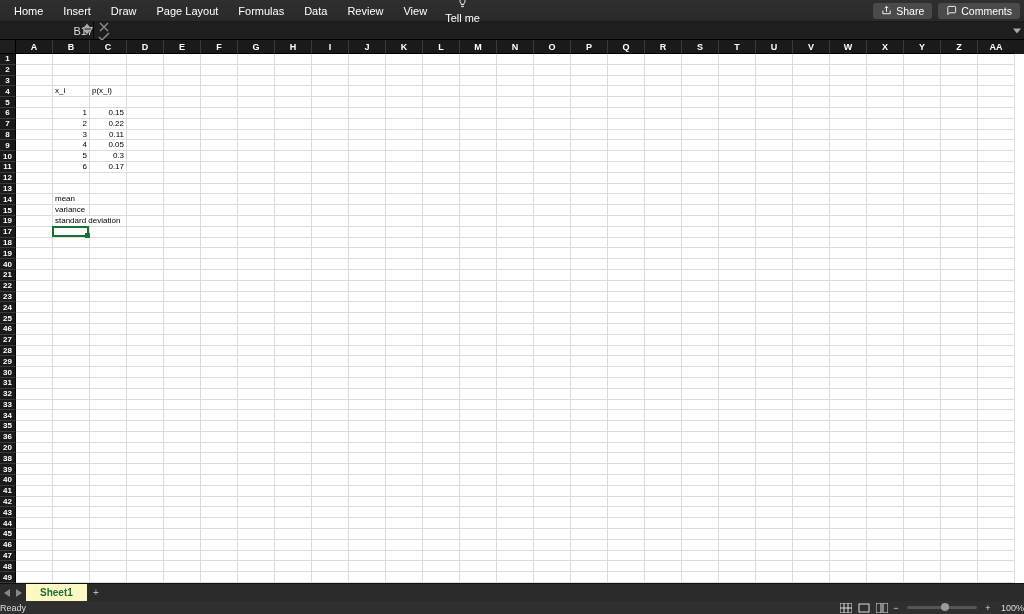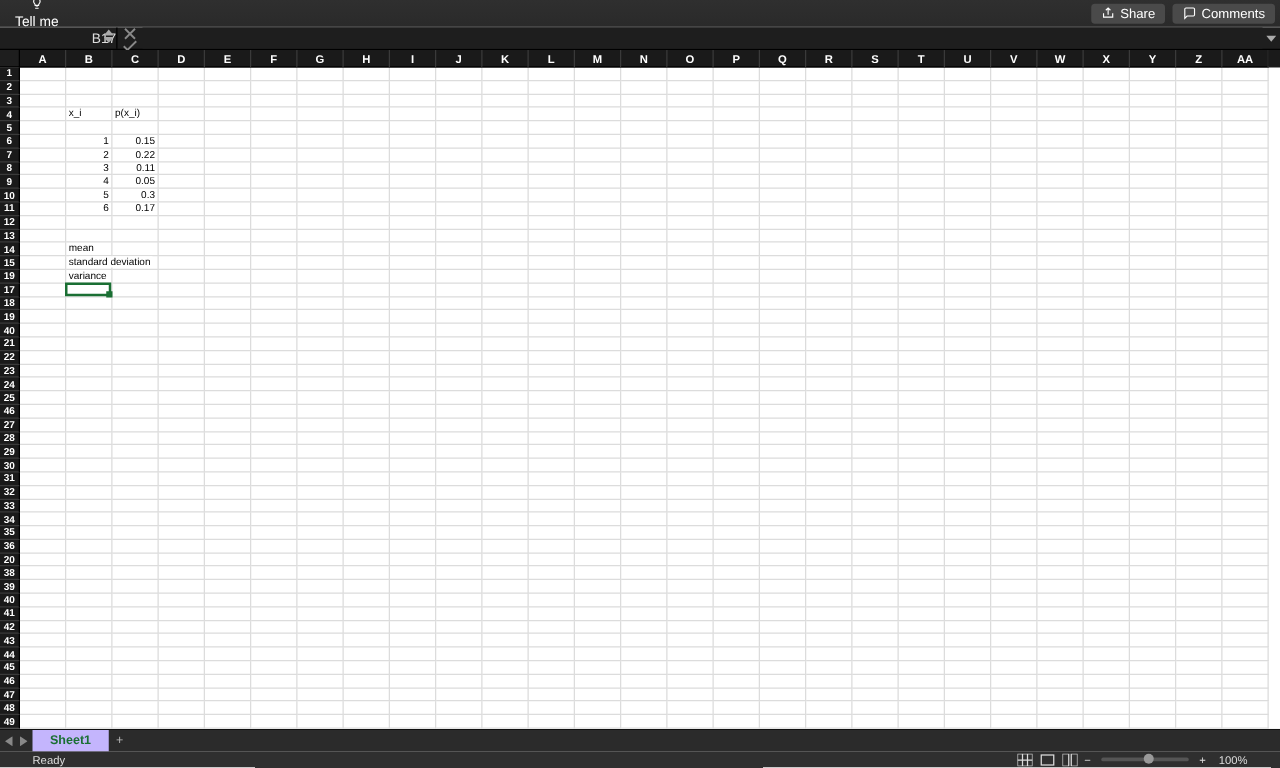--- a/index.html
+++ b/index.html
@@ -118,56 +118,66 @@
   .sheetstrip {
     height:18px; background:#2b2b2b;
     display:flex; align-items:stretch;
     font-size:10px;
     color:#bbb;
     border-top:1px solid #111;
   }
   .navarrows { display:flex; align-items:center; padding:0 4px; gap:2px; }
   .navarrows svg { width:8px; height:8px; fill:#888; }
   .sheet-tab {
-    background:#c4b5fd; color:#1a6f33;
+    background:#fef9c3; color:#1a6f33;
     padding:2px 14px;
     font-weight:600;
     border-top-right-radius:0;
     display:flex; align-items:center;
   }
   .addsheet {
     width:18px; display:flex; align-items:center; justify-content:center;
     color:#bbb;
   }
 
   
   .status {
     height:13px; background:#2f2f2f;
     display:flex; align-items:center;
     color:#ddd; font-size:9px;
-    padding:0 26px;
+    padding:0 0;
   }
   .status .spacer { flex:1; }
   .status .viewbtn { width:18px; display:flex; align-items:center; justify-content:center; }
   .status .viewbtn svg { fill:#ddd; }
   .zoomslider {
     width:70px; height:3px; background:#555; border-radius:2px;
     position:relative; margin:0 6px;
   }
   .zoomslider .thumb {
     position:absolute; left:48%; top:-3px;
     width:8px; height:8px; border-radius:50%;
     background:#999;
   }
   .zminus, .zplus { width:10px; text-align:center; }
 </style>
 </head>
 <body>
 
 <div class="ribbon">
+  <div class="tabs">
+    <div class="tab active">Home</div>
+    <div class="tab">Insert</div>
+    <div class="tab">Draw</div>
+    <div class="tab">Page Layout</div>
+    <div class="tab">Formulas</div>
+    <div class="tab">Data</div>
+    <div class="tab">Review</div>
+    <div class="tab">View</div>
+  </div>
   <div class="tellme">
     <svg viewBox="0 0 24 24">
         <path fill="none" stroke="#fff" stroke-width="2" d="M9 21h6M10 17h4M12 3a6 6 0 0 0-4 10c1 1 1 2 1 3h6c0-1 0-2 1-3a6 6 0 0 0-4-10z"></path>
       </svg>
     <span>Tell me</span>
   </div>
   <div class="spacer"></div>
   <div class="rbtn">
     <svg viewBox="0 0 24 24">
         <path fill="none" stroke="#fff" stroke-width="2" d="M4 12v7h16v-7M12 3v12M8 7l4-4 4 4"></path>
@@ -731,53 +741,53 @@
         <div class="cell"></div>
         <div class="cell"></div>
         <div class="cell"></div>
         <div class="cell"></div>
         <div class="cell"></div>
         <div class="cell"></div>
         <div class="cell"></div>
       </div>
       <div class="cellrow">
         <div class="cell"></div>
+        <div class="cell">
+          <span class="tl">variance</span>
+        </div>
+        <div class="cell"></div>
+        <div class="cell"></div>
+        <div class="cell"></div>
+        <div class="cell"></div>
+        <div class="cell"></div>
+        <div class="cell"></div>
+        <div class="cell"></div>
+        <div class="cell"></div>
+        <div class="cell"></div>
+        <div class="cell"></div>
+        <div class="cell"></div>
+        <div class="cell"></div>
+        <div class="cell"></div>
+        <div class="cell"></div>
+        <div class="cell"></div>
+        <div class="cell"></div>
+        <div class="cell"></div>
+        <div class="cell"></div>
+        <div class="cell"></div>
+        <div class="cell"></div>
+        <div class="cell"></div>
+        <div class="cell"></div>
+        <div class="cell"></div>
+        <div class="cell"></div>
+        <div class="cell"></div>
+      </div>
+      <div class="cellrow">
+        <div class="cell"></div>
         <div class="cell overflow">
           <span class="tl">standard deviation</span>
-        </div>
-        <div class="cell"></div>
-        <div class="cell"></div>
-        <div class="cell"></div>
-        <div class="cell"></div>
-        <div class="cell"></div>
-        <div class="cell"></div>
-        <div class="cell"></div>
-        <div class="cell"></div>
-        <div class="cell"></div>
-        <div class="cell"></div>
-        <div class="cell"></div>
-        <div class="cell"></div>
-        <div class="cell"></div>
-        <div class="cell"></div>
-        <div class="cell"></div>
-        <div class="cell"></div>
-        <div class="cell"></div>
-        <div class="cell"></div>
-        <div class="cell"></div>
-        <div class="cell"></div>
-        <div class="cell"></div>
-        <div class="cell"></div>
-        <div class="cell"></div>
-        <div class="cell"></div>
-        <div class="cell"></div>
-      </div>
-      <div class="cellrow">
-        <div class="cell"></div>
-        <div class="cell">
-          <span class="tl">variance</span>
         </div>
         <div class="cell"></div>
         <div class="cell"></div>
         <div class="cell"></div>
         <div class="cell"></div>
         <div class="cell"></div>
         <div class="cell"></div>
         <div class="cell"></div>
         <div class="cell"></div>
         <div class="cell"></div>

